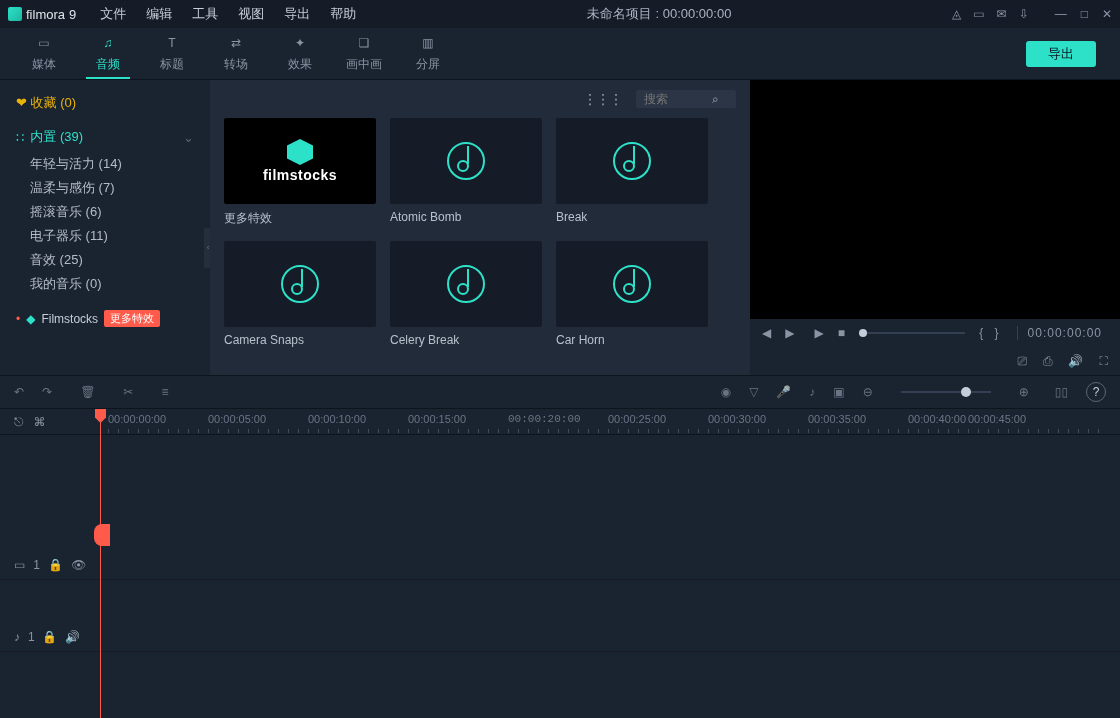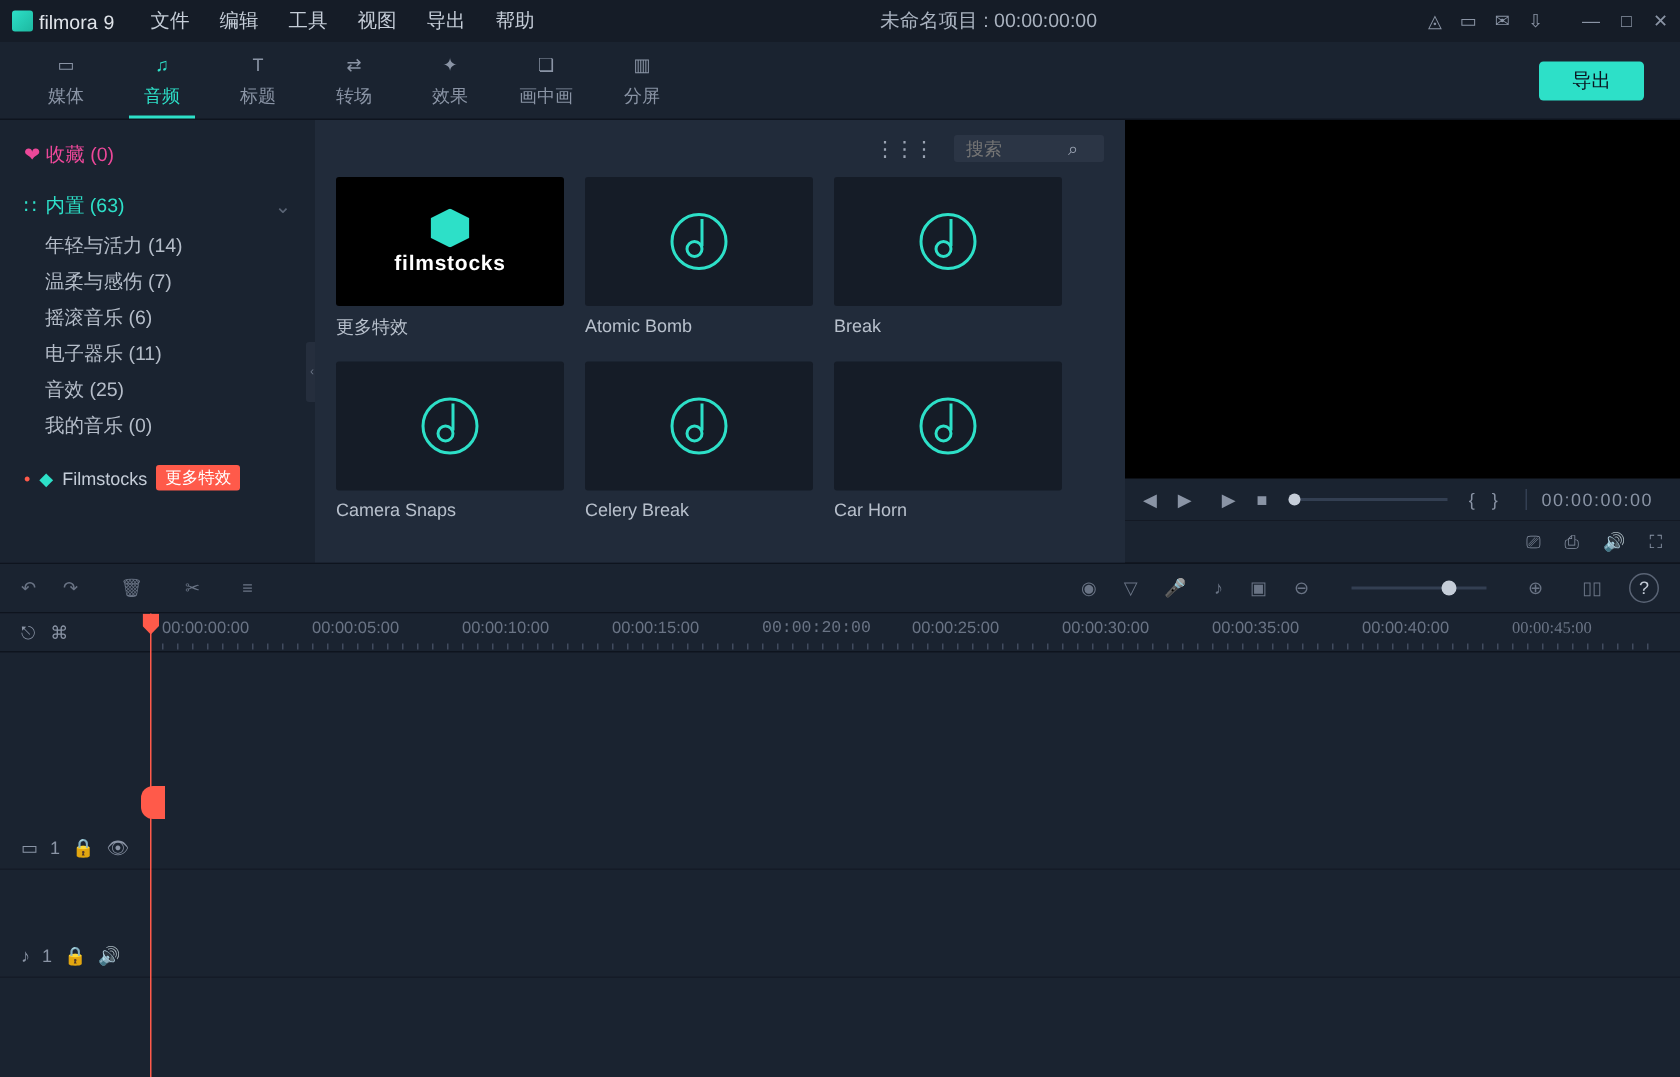--- a/index.html
+++ b/index.html
@@ -14,21 +14,21 @@
 .title-right span{cursor:pointer;color:#8a94a5}
 .win-ctrl{display:flex;gap:14px;margin-left:14px}
 .tabbar{height:52px;background:#1a2330;display:flex;align-items:center;padding:0 12px;border-bottom:1px solid #0e141e}
 .tab{width:64px;height:50px;display:flex;flex-direction:column;align-items:center;justify-content:center;gap:4px;cursor:pointer;color:#8a94a5;position:relative}
 .tab.active{color:#2de0c8}
 .tab.active::after{content:"";position:absolute;bottom:0;left:10px;right:10px;height:2px;background:#2de0c8}
 .tab-ic{width:18px;height:18px;display:flex;align-items:center;justify-content:center}
 .export-btn{margin-left:auto;margin-right:12px;height:26px;padding:0 22px;background:#2de0c8;color:#0a1420;border:none;border-radius:3px;font-size:13px;cursor:pointer}
 .mid{height:295px;display:flex;background:#1a2330}
 .sidebar{width:210px;background:#1a2330;padding:10px 0;position:relative}
-.fav{padding:4px 16px;color:#ec4899;font-size:13px}
+.fav{padding:4px 16px;color:#eab308;font-size:13px}
 .cat-head{padding:6px 16px;color:#2de0c8;display:flex;align-items:center;gap:6px;cursor:pointer;font-size:13px;margin-top:6px}
 .cat-head .chev{margin-left:auto;color:#5a6475}
 .cat-item{padding:3px 16px 3px 30px;color:#b4bcc8;font-size:13px;cursor:pointer}
 .filmstocks-row{padding:6px 16px;display:flex;align-items:center;gap:6px;margin-top:8px}
 .fs-badge{background:#ff5a4a;color:#fff;padding:1px 6px;border-radius:2px;font-size:11px}
 .side-handle{position:absolute;right:-2px;top:50%;width:8px;height:40px;background:#252e3d;display:flex;align-items:center;justify-content:center;font-size:8px;color:#6a7485;cursor:pointer;border-radius:2px}
 .browser{flex:1;background:#212b3a;padding:10px 14px;overflow:hidden;position:relative}
 .browser-top{display:flex;align-items:center;margin-bottom:10px}
 .grid-ic{margin-left:auto;color:#9aa3b2;cursor:pointer;font-size:14px;letter-spacing:-1px}
 .search{display:flex;align-items:center;margin-left:14px;background:#2b3545;padding:2px 8px;border-radius:2px;width:100px}
@@ -137,21 +137,21 @@
       <span>分屏</span>
     </div>
   <button class="export-btn">导出</button>
 </div>
 
 <div class="mid">
   <div class="sidebar">
     <div class="fav">❤ <span>收藏 (0)</span></div>
     <div class="cat-head">
         <span>∷</span>
-        <span>内置 (63)</span>
+        <span>内置 (39)</span>
         <span class="chev">⌄</span>
       </div>
     <div class="cat-item">年轻与活力 (14)</div>
     <div class="cat-item">温柔与感伤 (7)</div>
     <div class="cat-item">摇滚音乐 (6)</div>
     <div class="cat-item">电子器乐 (11)</div>
     <div class="cat-item">音效 (25)</div>
     <div class="cat-item">我的音乐 (0)</div>
     <div class="filmstocks-row">
       <span style="color:#ff5a4a">•</span>
@@ -352,21 +352,21 @@
         <div class="tick" style="left: 808px;"></div>
         <div class="tick" style="left: 818px;"></div>
         <div class="tick" style="left: 828px;"></div>
         <div class="tick" style="left: 838px;"></div>
         <div class="tick" style="left: 848px;"></div>
         <div class="tick" style="left: 858px;"></div>
         <div class="tick" style="left: 868px;"></div>
         <div class="tick" style="left: 878px;"></div>
         <div class="tick" style="left: 888px;"></div>
         <div class="tick" style="left: 898px;"></div>
-        <div class="tc" style="left: 908px; font-family: Liberation Serif, serif;">00:00:45:00</div>
+        <div class="tc" style="left: 868px;">00:00:45:00</div>
         <div class="tick" style="left: 908px;"></div>
         <div class="tick" style="left: 918px;"></div>
         <div class="tick" style="left: 928px;"></div>
         <div class="tick" style="left: 938px;"></div>
         <div class="tick" style="left: 948px;"></div>
         <div class="tick" style="left: 958px;"></div>
         <div class="tick" style="left: 968px;"></div>
         <div class="tick" style="left: 978px;"></div>
         <div class="tick" style="left: 988px;"></div>
         <div class="tick" style="left: 998px;"></div>

